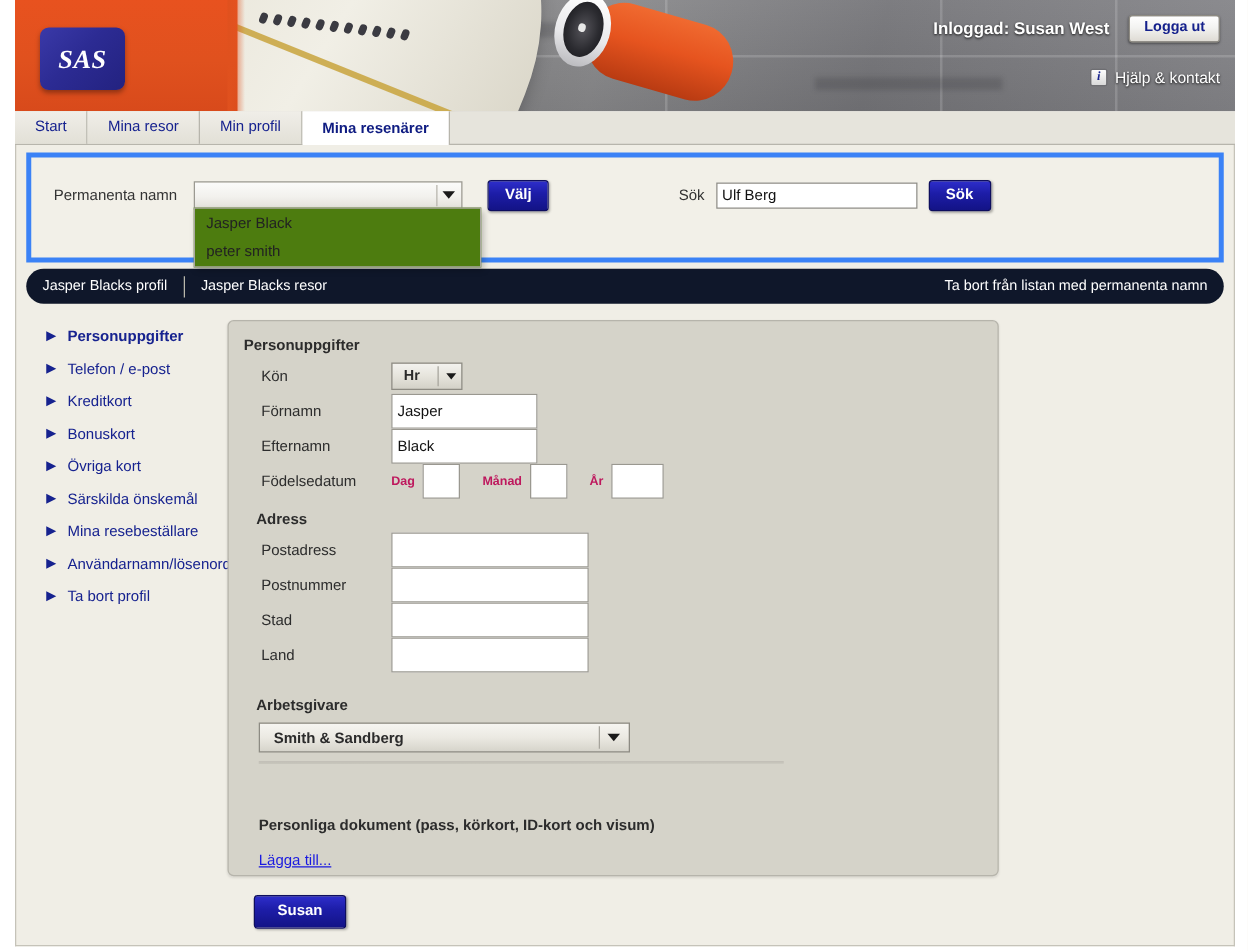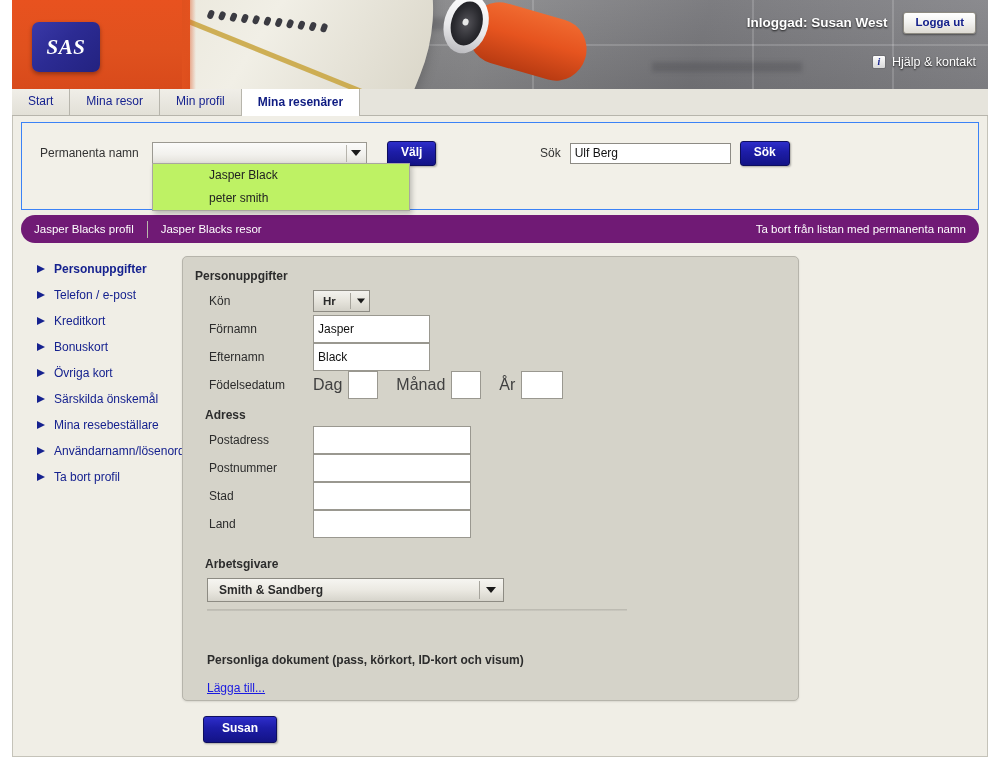--- a/index.html
+++ b/index.html
@@ -245,21 +245,21 @@
     border: 1px solid #c5c3b9;
     border-top: none;
   }
 
   
   .sel-panel {
     position: absolute;
     left: 8px; top: 6px;
     width: 958px; height: 88px;
     background: #f2f0e8;
-    border: 1px solid #3b82f6;
+    border: 4px solid #3b82f6;
   }
   .sel-row {
     position: absolute;
     left: 18px; top: 18px;
     display: flex; align-items: center;
   }
   .sel-label {
     width: 112px;
     font-size: 12px;
     color: #333;
@@ -288,26 +288,25 @@
   .combo .txt {
     position: absolute;
     left: 8px; top: 50%;
     transform: translateY(-50%);
     font-size: 12px;
     color: #222;
   }
   .dropdown-list {
     position: absolute;
     left: 130px; top: 40px;
-    width: 258px;
-    background: #bef264;
+    width: 230px;
+    background: #4d7c0f;
     border: 1px solid #a9a79f;
     box-shadow: 2px 3px 5px rgba(0,0,0,0.22);
     z-index: 40;
-    padding-left: 47px;
   }
   .dd-item {
     padding: 4px 9px 5px;
     font-size: 12px;
     color: #222;
     cursor: pointer;
   }
 
   .btn-blue {
     background: linear-gradient(to bottom, #2e2ecb 0%, #1d1da8 42%, #131386 100%);
@@ -337,21 +336,21 @@
     font-size: 12px;
     color: #111;
     padding: 1px 4px;
   }
 
   
   .profile-bar {
     position: absolute;
     left: 8px; top: 99px;
     width: 958px; height: 28px;
-    background: #701a75;
+    background: #0f172a;
     color: #ffffff;
     display: flex;
     align-items: center;
     border-radius: 14px;
   }
   .pb-item {
     padding: 0 13px;
     font-size: 11.5px;
     cursor: pointer;
     color: #ffffff;
@@ -427,22 +426,23 @@
     font-family: "Liberation Sans", sans-serif;
     font-size: 12px;
     color: #111;
     padding: 13px 4px;
   }
   .w-name { width: 117px; }
   .w-addr { width: 158px; }
   .w-tiny { width: 30px; }
   .dob-row { align-items: center; gap: 0; }
   .dob-lbl {
-    font-size: 16px; color: #404040;
+    font-size: 10px; color: #be185d;
     margin-right: 6px;
+    font-weight: bold;
   }
   .dob-gap { width: 18px; }
 
   .combo-small {
     position: relative;
     width: 57px; height: 22px;
     background: linear-gradient(to bottom, #f3f2ee 0%, #e6e4dc 50%, #d3d1c8 100%);
     border: 1px solid #8d8b83;
     cursor: pointer;
   }

